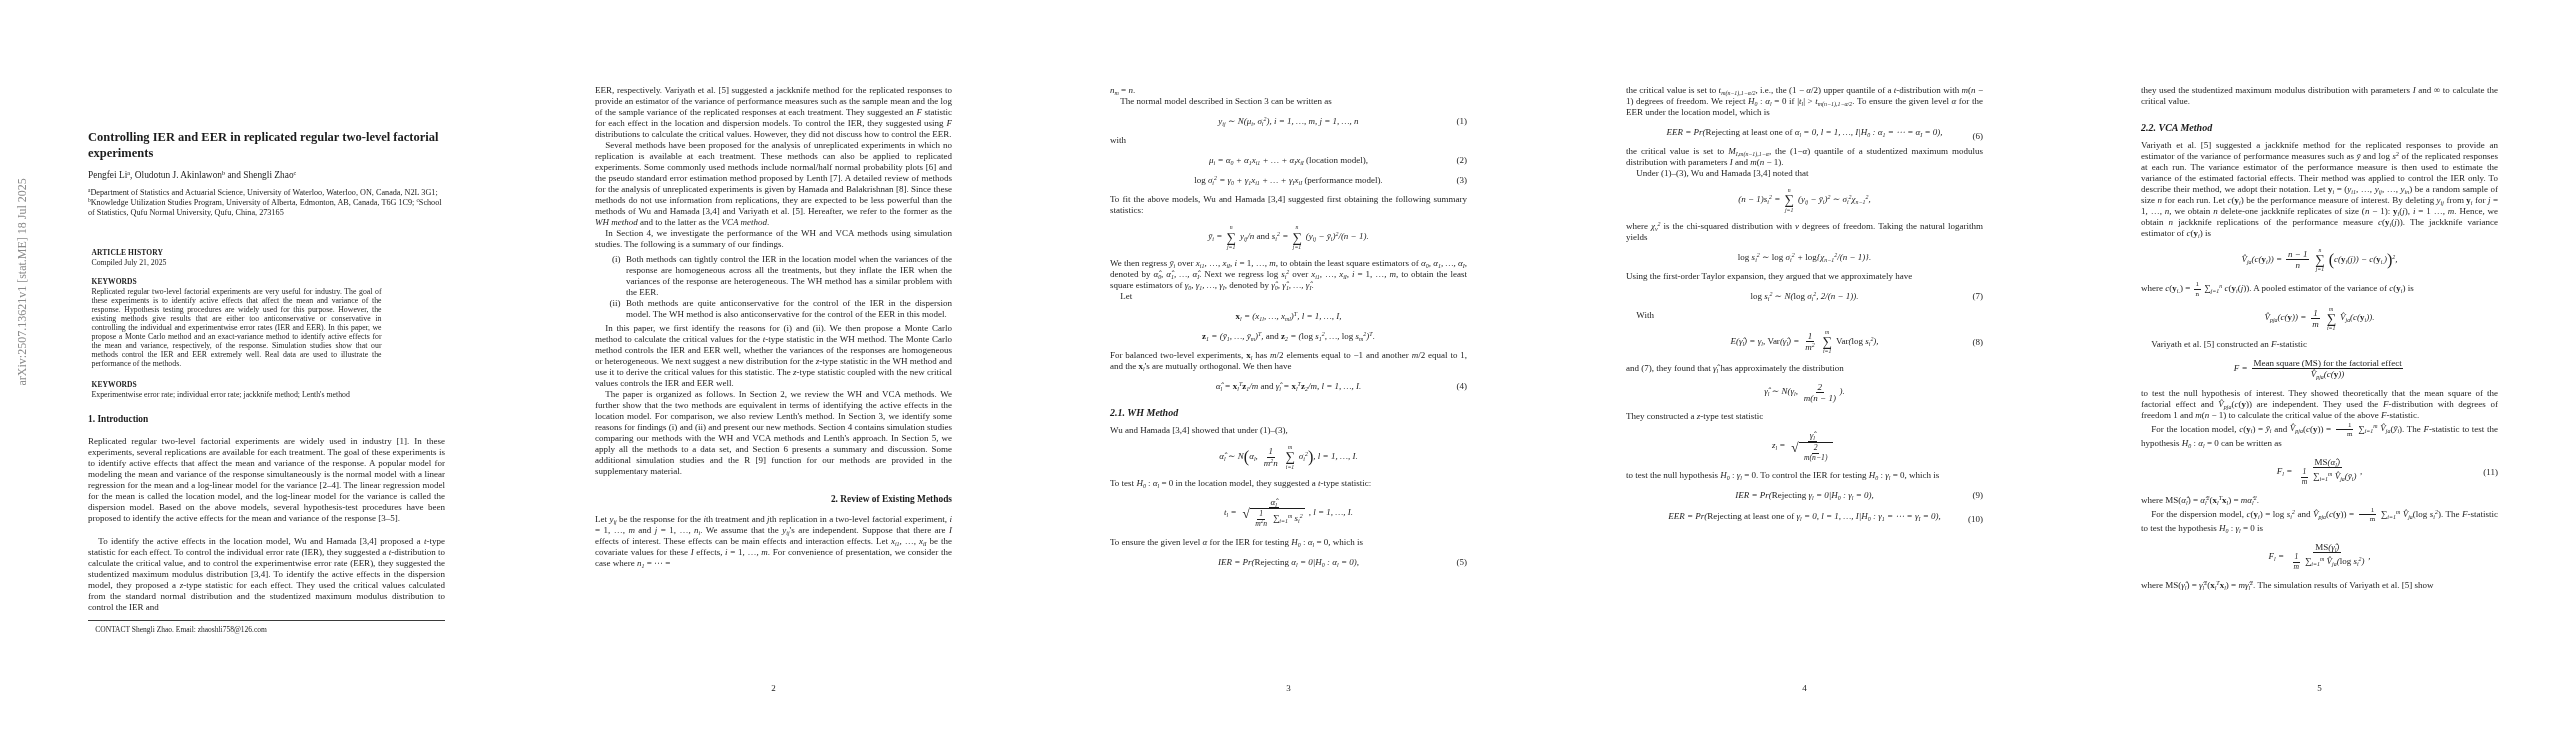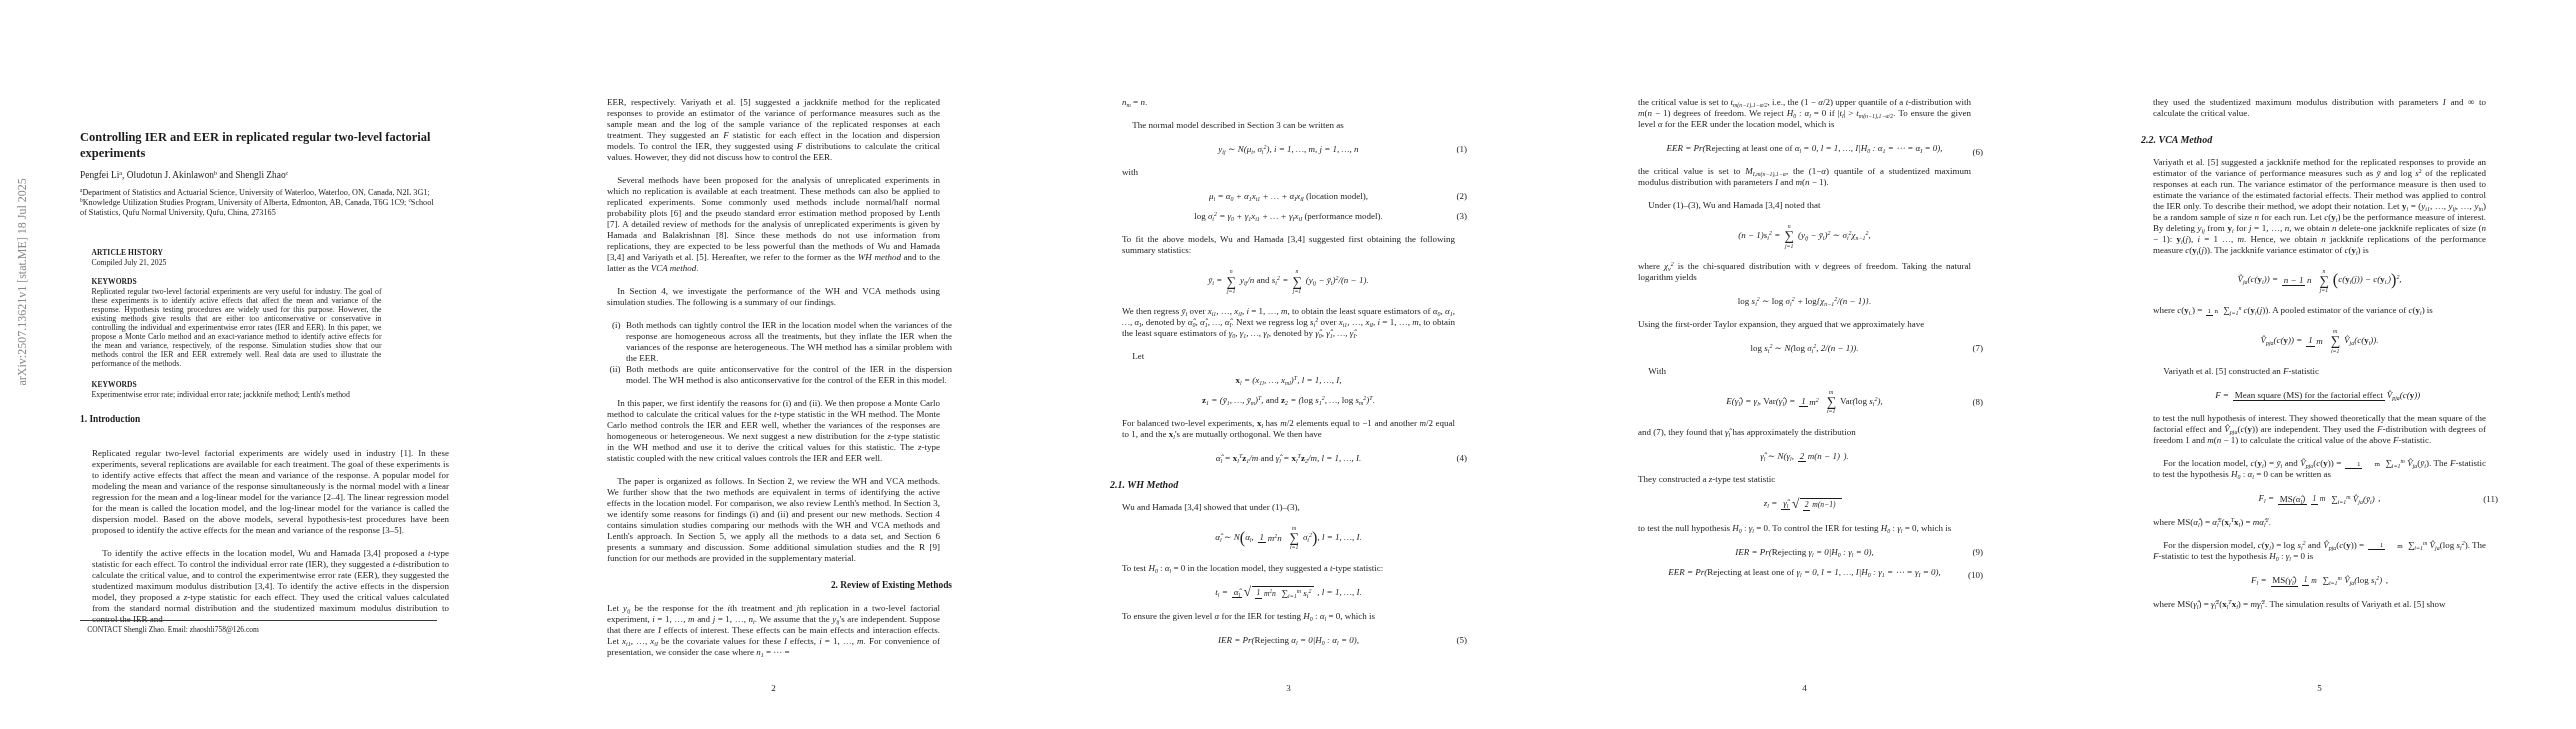--- a/index.html
+++ b/index.html
@@ -1,54 +1,54 @@
 <!DOCTYPE html>
 <html style="font-size:9.7px"><head>
 <meta charset="utf-8">
 <style>
   html,body{margin:0;padding:0;background:#ffffff;}
   #canvas{position:relative;width:2576px;height:729px;background:#ffffff;overflow:hidden;
           font-family:"Liberation Serif","DejaVu Serif",serif;color:#1c1c1c;}
   .page{position:absolute;top:0;height:729px;width:515px;background:#fff;}
   .col{position:absolute;left:80px;width:357px;font-size:9px;line-height:11px;text-align:justify;}
   .flowcol{top:85px;}
-  .p{margin:12px;}
+  .p{margin:0;}
   .p.ind{text-indent:10.3px;}
   .it{font-style:italic;}
   .rm{font-style:normal;}
   b.bm{font-style:normal;}
   sub,sup{font-size:0.66em;line-height:0;}
   sub{vertical-align:-0.3em;}
   sup{vertical-align:0.5em;}
   
   .eq{position:relative;margin:8px 0;text-align:center;font-style:italic;line-height:1.35;}
   .eq .rm{font-style:normal;}
   .eqnum{position:absolute;right:0;top:50%;transform:translateY(-50%);font-style:normal;}
   .eqnum.low{top:auto;bottom:-3.6px;transform:none;}
-  .frac{display:inline-flex;flex-direction:row;align-items:center;vertical-align:middle;margin:0 1.8px;line-height:1.15;text-align:left;}
+  .frac{display:inline-flex;flex-direction:column;align-items:center;vertical-align:middle;margin:0 1.8px;line-height:1.15;text-align:left;}
   .fnum{padding:0 1.8px;border-bottom:0.6px solid currentColor;}
   .fden{padding:0 1.8px;}
   .frac .frac{font-size:0.85em;}
   .p .frac{font-size:0.78em;margin:0 1.2px;}
   .sum{display:inline-flex;flex-direction:column;align-items:center;vertical-align:middle;margin:0 1.8px;font-style:italic;}
   .sum .sl{font-size:5.8px;line-height:1.05;font-style:italic;}
   .sum .sg{font-size:13.4px;line-height:1;font-style:normal;}
   .sqrt{display:inline-block;border-top:0.8px solid currentColor;padding:1.2px 2.4px 0 1.2px;position:relative;margin-left:8px;}
   .sqrt::before{content:"√";position:absolute;left:-8px;top:-3px;font-size:1.5em;font-style:normal;}
   .bigp{font-size:1.8em;font-weight:300;vertical-align:middle;line-height:0;font-style:normal;}
   
   .h-sec{font-weight:bold;font-size:9.4px;text-align:right;margin:16.4px 0 9px 0;text-indent:0;}
   .h-sub{font-weight:bold;font-style:italic;font-size:10px;text-align:left;margin:14.6px 0 7.3px 0;text-indent:0;}
   
   .li{display:flex;margin:0;}
   .li-label{flex:none;width:25.5px;text-align:right;padding-right:5.5px;}
   .li-body{flex:1;text-align:justify;}
   .listwrap{margin:3.6px 0;}
   
-  .abs-block{position:absolute;left:0;}
+  .abs-block{position:absolute;left:8px;}
   .title{font-size:12.5px;font-weight:bold;line-height:16.4px;text-align:left;}
   .authors{font-size:9.4px;text-align:left;}
   .affil{font-size:8.2px;line-height:9.8px;text-align:left;}
   .lab{font-weight:bold;font-size:7.5px;letter-spacing:0.1px;}
   .smalltext{font-size:7.8px;line-height:9px;text-align:justify;}
   .fnrule{border-top:0.9px solid #3a3a3a;width:357px;}
   .contact{font-size:7.5px;padding-left:7.3px;text-align:left;}
   .pageno{position:absolute;top:683px;left:80px;width:357px;text-align:center;font-size:9px;}
   .watermark{position:absolute;top:287px;left:-69px;width:182px;transform:rotate(-90deg);
              text-align:center;color:#8a8a8a;font-size:12px;font-family:"Liberation Serif","DejaVu Serif",serif;white-space:nowrap;}

